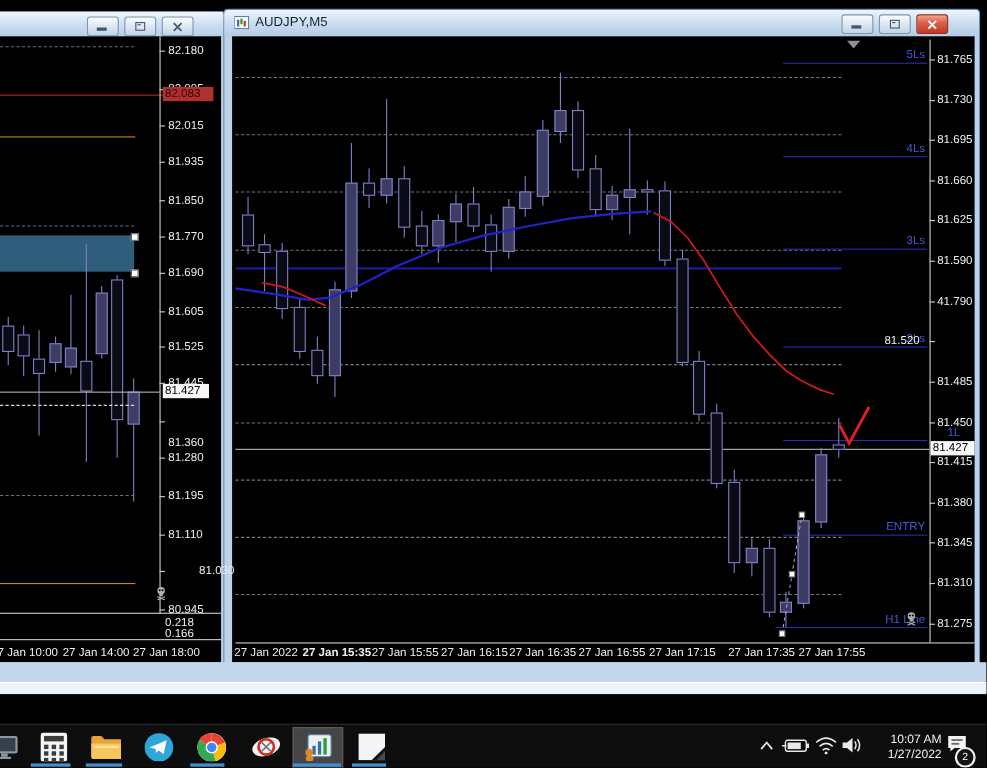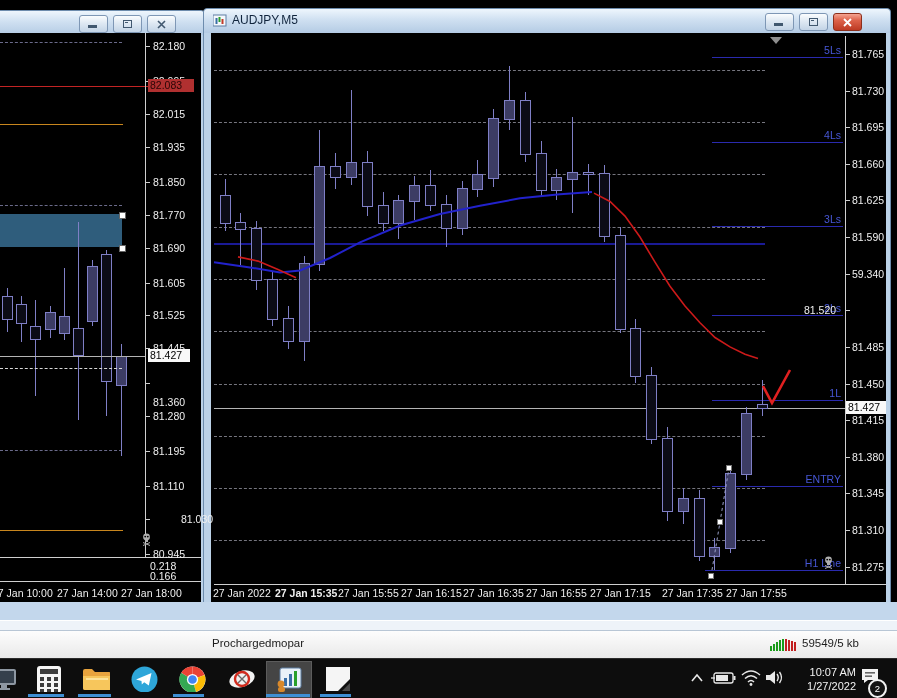--- a/index.html
+++ b/index.html
@@ -77,35 +77,20 @@
   </div>
   <div class="chart-black" id="main-chart" style="left:211px;top:33px;width:675px;height:569px;"></div>
 
 
   <div class="abs" style="left:770px;top:37px;width:0;height:0;border-left:6px solid transparent;border-right:6px solid transparent;border-top:7px solid #8f8f8f;"></div>
 
   <div id="mdi-strip">
       <div class="inner"></div>
     </div>
 
-  <div id="status-bar">
-    <span class="abs" style="left:212px;top:6px;">Prochargedmopar</span>
-    <svg class="abs" style="left:770px;top:6px;" width="28" height="15">
-      <rect x="0" y="9" width="2" height="5" fill="#1a9c1a"></rect>
-        <rect x="3" y="7" width="2" height="7" fill="#1a9c1a"></rect>
-      <rect x="6" y="5" width="2" height="9" fill="#1a9c1a"></rect>
-        <rect x="9" y="3" width="2" height="11" fill="#1a9c1a"></rect>
-      <rect x="12" y="2" width="2" height="12" fill="#1a9c1a"></rect>
-        <rect x="15" y="2" width="2" height="12" fill="#c22020"></rect>
-      <rect x="18" y="3" width="2" height="11" fill="#c22020"></rect>
-        <rect x="21" y="4" width="2" height="10" fill="#c22020"></rect>
-      <rect x="24" y="5" width="2" height="9" fill="#c22020"></rect>
-    </svg>
-    <span class="abs" style="left:802px;top:6px;">59549/5 kb</span>
-  </div>
 
   <div id="taskbar">
 
     <svg class="tb-icon" style="left:-10px;" width="28" height="26">
       <rect x="2" y="3" width="24" height="16" rx="2" fill="#8d97a2"></rect>
         <rect x="4" y="5" width="20" height="12" fill="#35404c"></rect>
       <rect x="11" y="19" width="6" height="3" fill="#8d97a2"></rect>
         <rect x="8" y="22" width="12" height="2" fill="#8d97a2"></rect>
     </svg>
 
@@ -221,21 +206,21 @@
     <div style="position: absolute; left: 214px; top: 407.5px; width: 631px; height: 1px; background: rgb(180, 180, 180);"></div>
     <div style="position: absolute; left: 712px; top: 57.1px; width: 131px; height: 1px; background: rgb(42, 42, 174);"></div>
     <div style="position: absolute; left: 700px; top: 44.1px; width: 141px; text-align: right; color: rgb(71, 87, 214); font-size: 10.5px;">5Ls</div>
     <div style="position: absolute; left: 712px; top: 141.9px; width: 131px; height: 1px; background: rgb(42, 42, 174);"></div>
     <div style="position: absolute; left: 700px; top: 128.9px; width: 141px; text-align: right; color: rgb(71, 87, 214); font-size: 10.5px;">4Ls</div>
     <div style="position: absolute; left: 712px; top: 225.5px; width: 131px; height: 1px; background: rgb(42, 42, 174);"></div>
     <div style="position: absolute; left: 700px; top: 212.5px; width: 141px; text-align: right; color: rgb(71, 87, 214); font-size: 10.5px;">3Ls</div>
     <div style="position: absolute; left: 712px; top: 314.5px; width: 131px; height: 1px; background: rgb(42, 42, 174);"></div>
     <div style="position: absolute; left: 700px; top: 301.5px; width: 141px; text-align: right; color: rgb(71, 87, 214); font-size: 10.5px;">2Ls</div>
     <div style="position: absolute; left: 712px; top: 400.2px; width: 131px; height: 1px; background: rgb(42, 42, 174);"></div>
-    <div style="position: absolute; left: 700px; top: 387.2px; width: 141px; text-align: right; color: rgb(71, 87, 214); font-size: 10.5px;">1L</div>
+    <div style="position: absolute; left: 732px; top: 387.2px; width: 141px; text-align: right; color: rgb(71, 87, 214); font-size: 10.5px;">1L</div>
     <div style="position: absolute; left: 712px; top: 486px; width: 131px; height: 1px; background: rgb(42, 42, 174);"></div>
     <div style="position: absolute; left: 700px; top: 473px; width: 141px; text-align: right; color: rgb(71, 87, 214); font-size: 10.5px;">ENTRY</div>
     <div style="position: absolute; left: 705px; top: 569.7px; width: 138px; height: 1px; background: rgb(42, 42, 174);"></div>
     <div style="position: absolute; left: 700px; top: 556.7px; width: 141px; text-align: right; color: rgb(71, 87, 214); font-size: 10.5px;">H1 Line</div>
     <div style="position: absolute; left: 224.5px; top: 178.5px; width: 1px; height: 52.3px; background: rgb(127, 127, 198);"></div>
     <div style="position: absolute; left: 219.5px; top: 195.2px; width: 9px; height: 27.2px; border: 1px solid rgb(127, 127, 198); background: rgb(11, 11, 22);"></div>
     <div style="position: absolute; left: 240.3px; top: 213px; width: 1px; height: 52.3px; background: rgb(127, 127, 198);"></div>
     <div style="position: absolute; left: 235.3px; top: 222.4px; width: 9px; height: 5.2px; border: 1px solid rgb(127, 127, 198); background: rgb(11, 11, 22);"></div>
     <div style="position: absolute; left: 256.1px; top: 221.4px; width: 1px; height: 69px; background: rgb(127, 127, 198);"></div>
     <div style="position: absolute; left: 251.1px; top: 227.6px; width: 9px; height: 51.3px; border: 1px solid rgb(127, 127, 198); background: rgb(11, 11, 22);"></div>
@@ -311,21 +296,21 @@
     <div style="position: absolute; left: 852px; top: 84.6px; color: rgb(239, 239, 239); font-size: 10.5px;">81.730</div>
     <div style="position: absolute; left: 845px; top: 127.2px; width: 5px; height: 1px; background: rgb(207, 207, 207);"></div>
     <div style="position: absolute; left: 852px; top: 121.2px; color: rgb(239, 239, 239); font-size: 10.5px;">81.695</div>
     <div style="position: absolute; left: 845px; top: 163.8px; width: 5px; height: 1px; background: rgb(207, 207, 207);"></div>
     <div style="position: absolute; left: 852px; top: 157.8px; color: rgb(239, 239, 239); font-size: 10.5px;">81.660</div>
     <div style="position: absolute; left: 845px; top: 200.4px; width: 5px; height: 1px; background: rgb(207, 207, 207);"></div>
     <div style="position: absolute; left: 852px; top: 194.4px; color: rgb(239, 239, 239); font-size: 10.5px;">81.625</div>
     <div style="position: absolute; left: 845px; top: 237px; width: 5px; height: 1px; background: rgb(207, 207, 207);"></div>
     <div style="position: absolute; left: 852px; top: 231px; color: rgb(239, 239, 239); font-size: 10.5px;">81.590</div>
     <div style="position: absolute; left: 845px; top: 273.7px; width: 5px; height: 1px; background: rgb(207, 207, 207);"></div>
-    <div style="position: absolute; left: 852px; top: 267.7px; color: rgb(239, 239, 239); font-size: 10.5px;">59.340</div>
+    <div style="position: absolute; left: 852px; top: 267.7px; color: rgb(239, 239, 239); font-size: 10.5px;">41.790</div>
     <div style="position: absolute; left: 845px; top: 310.3px; width: 5px; height: 1px; background: rgb(207, 207, 207);"></div>
     <div style="position: absolute; left: 804px; top: 304.3px; color: rgb(239, 239, 239); font-size: 10.5px;">81.520</div>
     <div style="position: absolute; left: 845px; top: 346.9px; width: 5px; height: 1px; background: rgb(207, 207, 207);"></div>
     <div style="position: absolute; left: 852px; top: 340.9px; color: rgb(239, 239, 239); font-size: 10.5px;">81.485</div>
     <div style="position: absolute; left: 845px; top: 383.5px; width: 5px; height: 1px; background: rgb(207, 207, 207);"></div>
     <div style="position: absolute; left: 852px; top: 377.5px; color: rgb(239, 239, 239); font-size: 10.5px;">81.450</div>
     <div style="position: absolute; left: 845px; top: 420.1px; width: 5px; height: 1px; background: rgb(207, 207, 207);"></div>
     <div style="position: absolute; left: 852px; top: 414.1px; color: rgb(239, 239, 239); font-size: 10.5px;">81.415</div>
     <div style="position: absolute; left: 845px; top: 456.7px; width: 5px; height: 1px; background: rgb(207, 207, 207);"></div>
     <div style="position: absolute; left: 852px; top: 450.7px; color: rgb(239, 239, 239); font-size: 10.5px;">81.380</div>

